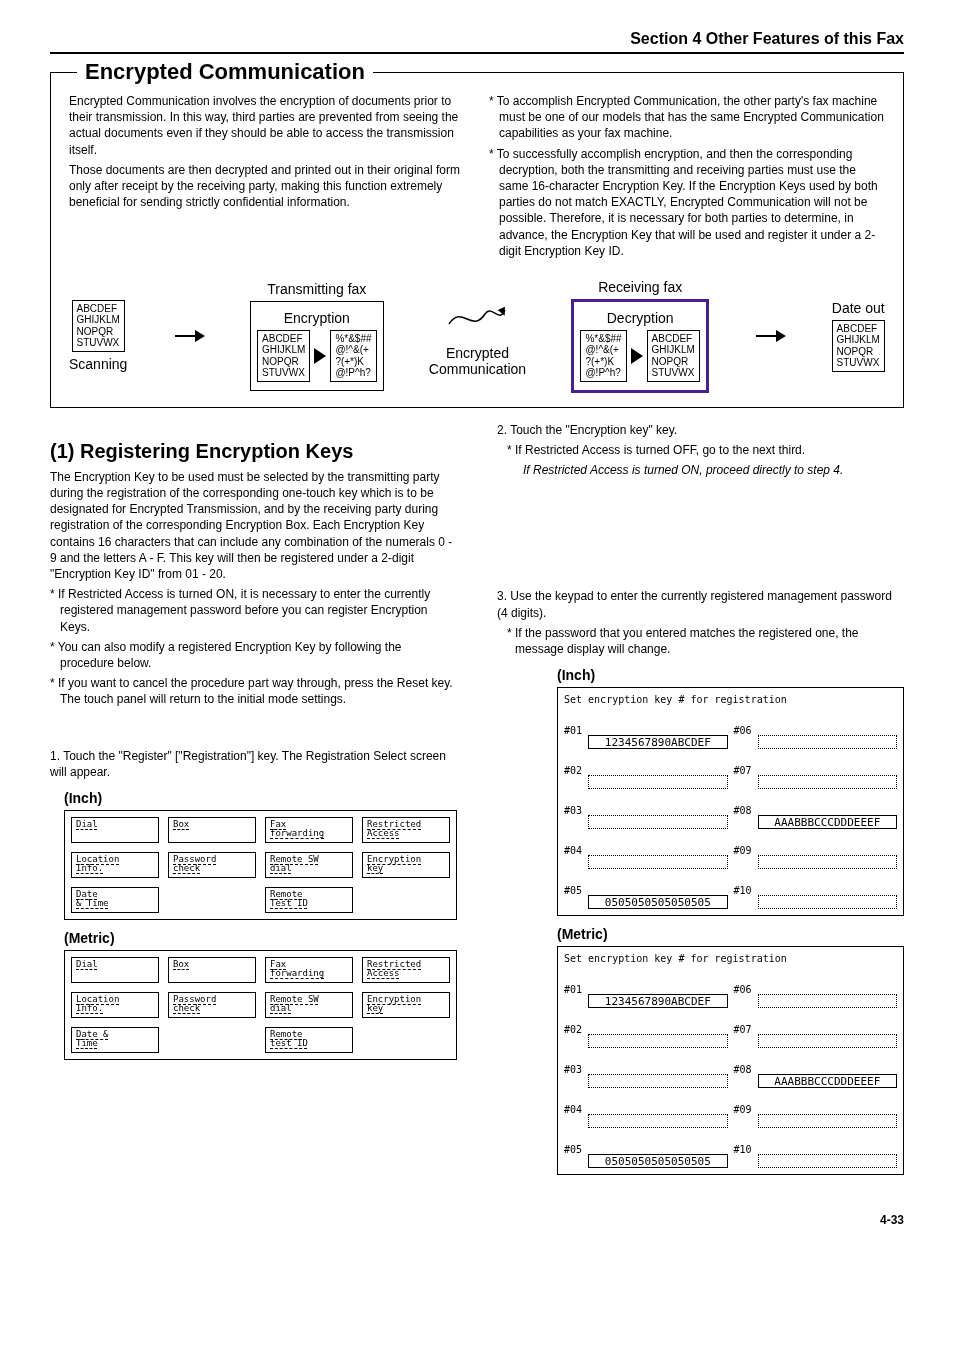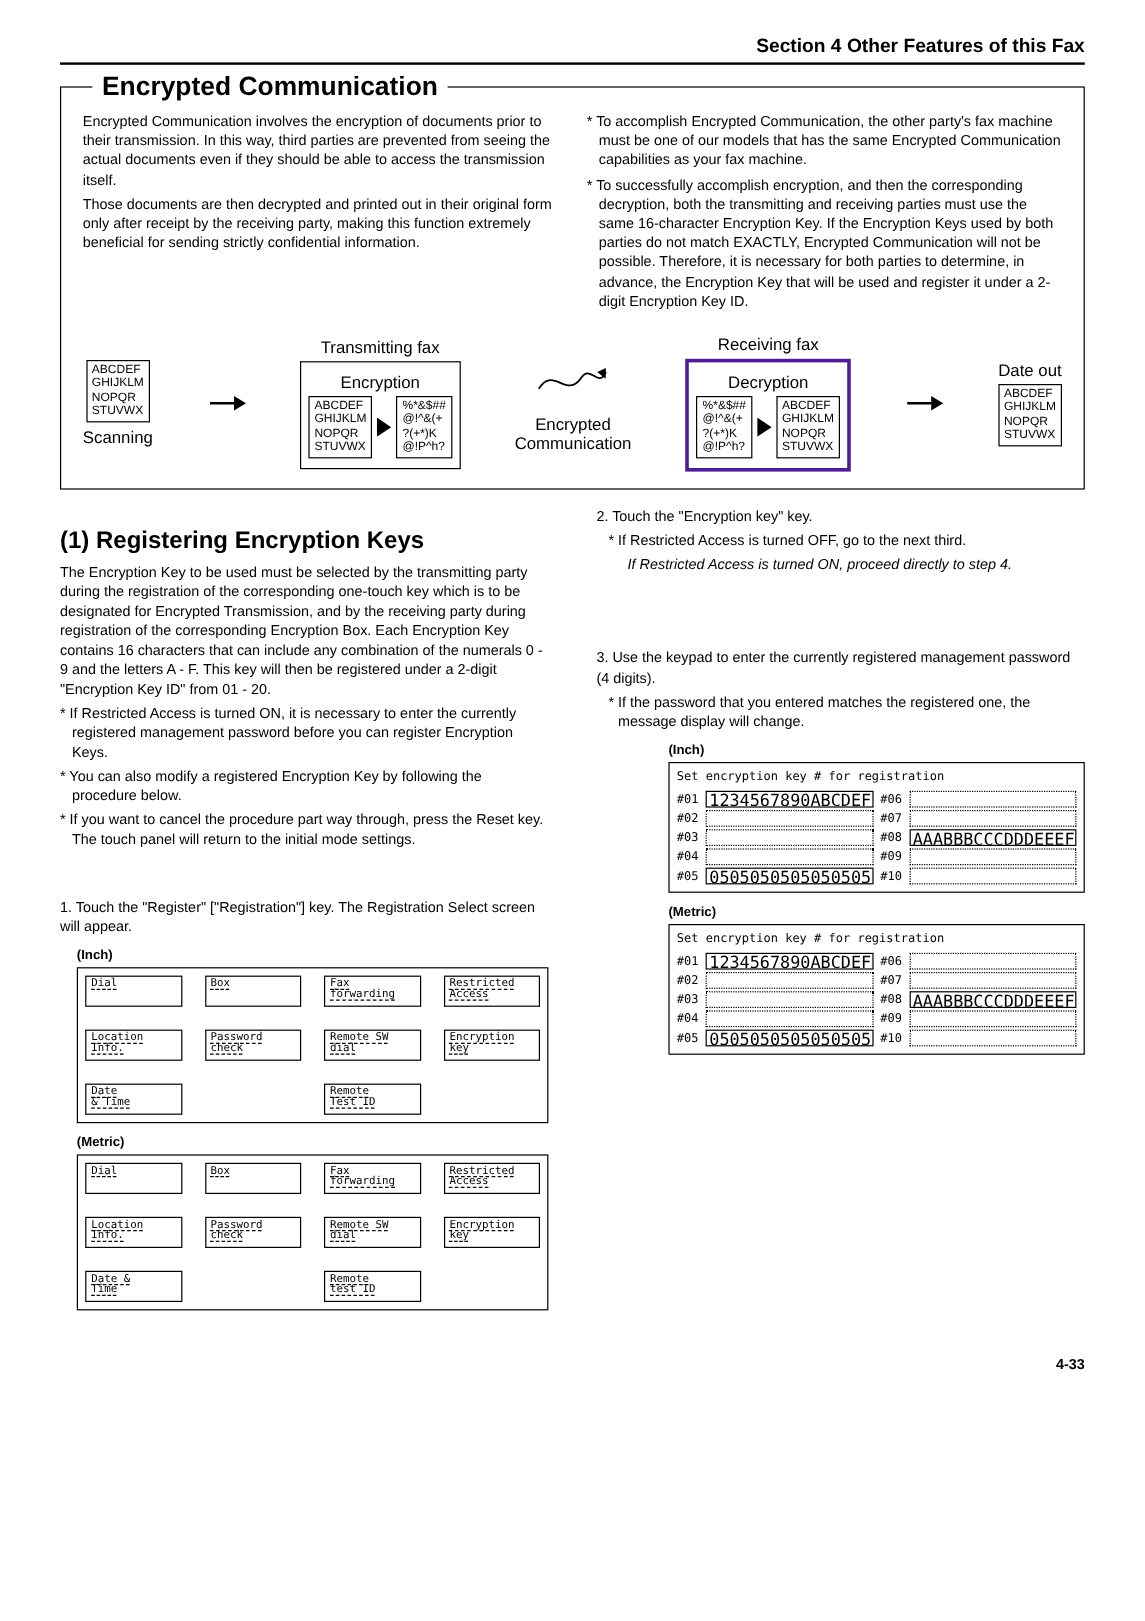--- a/index.html
+++ b/index.html
@@ -58,33 +58,33 @@
     display: inline-block;
     text-align: left;
     line-height: 1.15;
   }
   .caption-above { font-size: 14px; margin-bottom: 4px; }
   .caption-below { font-size: 14px; margin-top: 4px; }
   .arrow-svg { width: 32px; height: 20px; }
   .tri-svg { width: 12px; height: 16px; vertical-align: middle; }
   .curved-svg { width: 60px; height: 44px; }
   h3.sub { font-size: 20px; margin: 18px 0 6px 0; }
-  .screen-label { font-weight: bold; font-size: 11px; margin: 10px 0 4px 14px; }
+  .screen-label { font-weight: bold; font-size: 14px; margin: 10px 0 4px 14px; }
   .screen {
     border: 1px solid #000;
     padding: 6px;
     font-family: monospace;
     font-size: 10px;
     margin-left: 14px;
     margin-bottom: 8px;
   }
   .reg-grid {
     display: grid;
     grid-template-columns: 1fr 1fr 1fr 1fr;
-    gap: 19px;
+    gap: 9px;
   }
   .reg-btn {
     border: 1px solid #000;
     padding: 2px 4px;
     min-height: 20px;
     font-size: 9px;
     line-height: 1.05;
     position: relative;
     background: linear-gradient(#fff,#fff) padding-box;
   }
@@ -94,24 +94,25 @@
     display: grid;
     grid-template-columns: auto 1fr auto 1fr;
     gap: 2px 6px;
     align-items: center;
     font-size: 10px;
     text-align: center;
   }
   .enc-slot {
     border: 1px dotted #000;
     height: 12px;
-    font-size: 14px;
+    font-size: 11px;
     padding: 0 2px;
     overflow: hidden;
     white-space: nowrap;
+    margin-top: 24px;
   }
   .enc-slot.solid { border-style: solid; }
   .page-num {
     text-align: right;
     font-weight: bold;
     font-size: 12px;
     margin-top: 30px;
   }
   .step-indent-sub { padding-left: 18px; text-indent: -8px; }
 </style>
@@ -319,21 +320,21 @@
         <div style="visibility:hidden" class="reg-btn"></div>
       </div>
     </div>
   </div>
 
   <div>
     <p>2. Touch the "Encryption key" key.</p>
     <p class="step-indent-sub">* If Restricted Access is turned OFF, go to the next third.</p>
     <p class="step-indent-sub" style="padding-left:26px; text-indent:0;font-style:italic;">If Restricted Access is turned ON, proceed directly to step 4.</p>
 
-    <p style="margin-top:62px;">3. Use the keypad to enter the currently registered management password (4 digits).</p>
+    <p style="margin-top:110px;">3. Use the keypad to enter the currently registered management password (4 digits).</p>
     <p class="step-indent-sub">* If the password that you entered matches the registered one, the message display will change.</p>
 
     <div class="screen-label" style="margin-left:60px;">(Inch)</div>
     <div class="screen" style="margin-left:60px;">
       <div class="enc-screen-title">Set encryption key # for registration</div>
       <div class="enc-grid">
         <div>#01</div>
           <div class="enc-slot solid">1234567890ABCDEF</div>
         <div>#06</div>
           <div class="enc-slot"></div>

